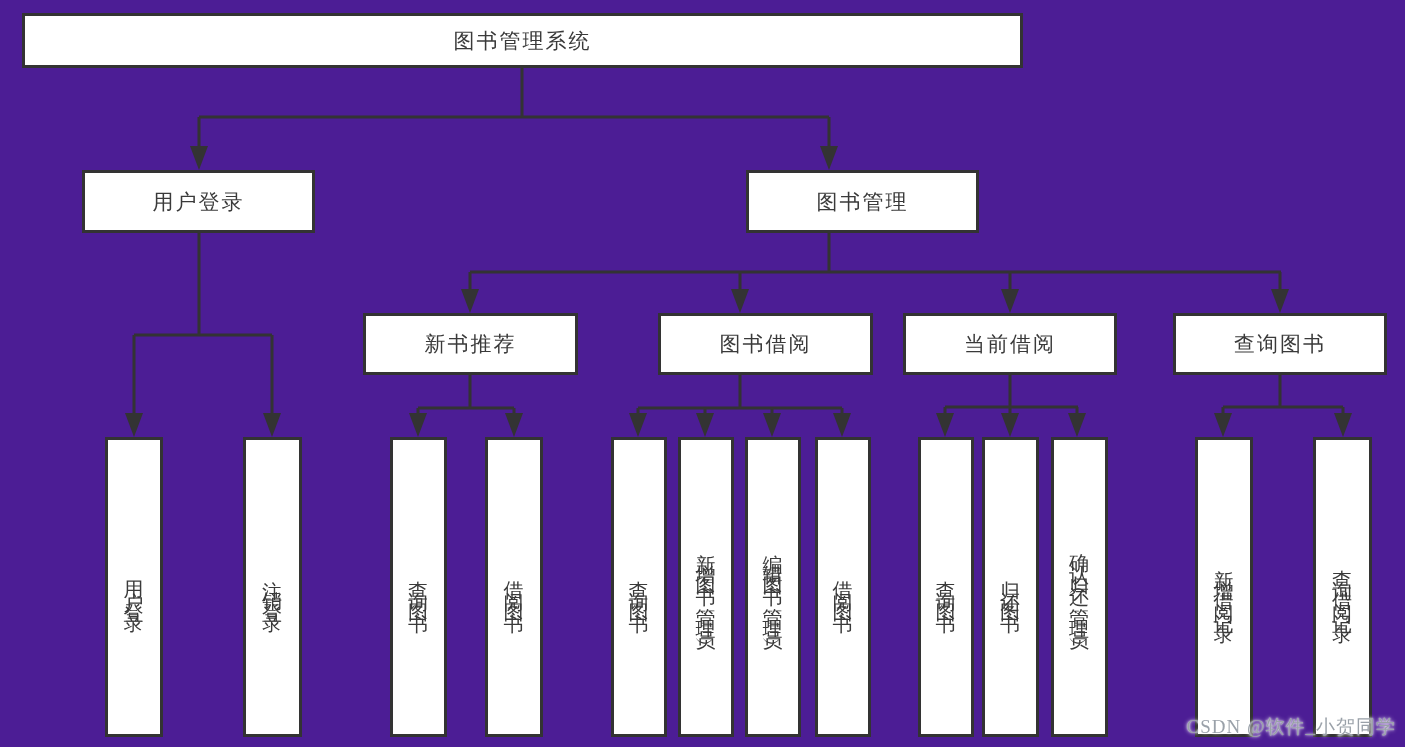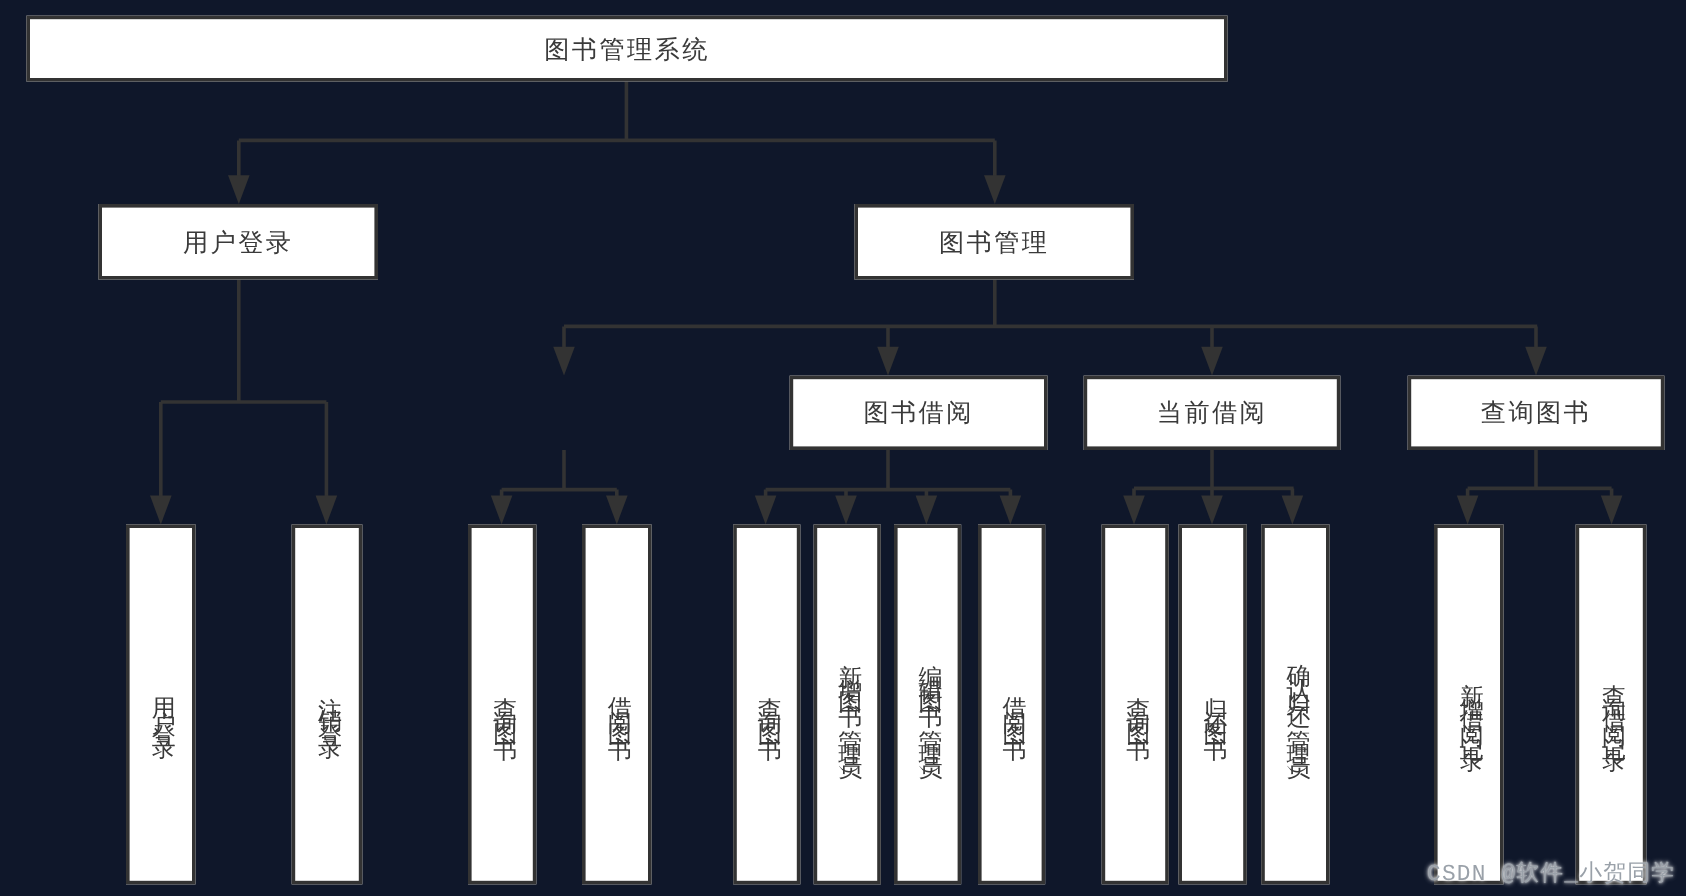--- a/index.html
+++ b/index.html
@@ -1,21 +1,21 @@
 <!DOCTYPE html>
 <html><head>
 <meta charset="utf-8">
 <style>
   html, body { margin: 0; padding: 0; background: #ffffff; }
   .canvas {
     position: relative;
     width: 1405px;
     height: 747px;
-    background: #0f172a;
-    font-family: Liberation Mono, monospace;
+    background: #4c1d95;
+    font-family: Liberation Serif, serif;
     overflow: hidden;
   }
   .connectors {
     position: absolute;
     left: 0; top: 0;
     width: 1405px; height: 747px;
   }
   .box {
     position: absolute;
     box-sizing: border-box;
@@ -35,21 +35,21 @@
     writing-mode: vertical-lr;
     text-orientation: mixed;
     font-size: 20px;
     line-height: 1;
     letter-spacing: 11px;
     white-space: nowrap;
   }
   
   .n-root   { left: 22px;   top: 13px;  width: 1001px; height: 55px; }
   .n-l2a    { left: 82px;   top: 170px; width: 233px;  height: 63px; }
-  .n-l2b    { left: 712px;  top: 170px; width: 233px;  height: 63px; }
+  .n-l2b    { left: 746px;  top: 170px; width: 233px;  height: 63px; }
   .n-l3a    { left: 363px;  top: 313px; width: 215px;  height: 62px; }
   .n-l3b    { left: 633px;  top: 313px; width: 215px;  height: 62px; margin-left: 25px; }
   .n-l3c    { left: 903px;  top: 313px; width: 214px;  height: 62px; justify-content: center; }
   .n-l3d    { left: 1173px; top: 313px; width: 214px;  height: 62px; }
   .leaf     { top: 437px; height: 300px; }
   .lf1  { left: 105px;  width: 58px; }
   .lf2  { left: 243px;  width: 59px; }
   .lf3  { left: 390px;  width: 57px; }
   .lf4  { left: 485px;  width: 58px; }
   .lf5  { left: 611px;  width: 56px; }
@@ -121,20 +121,23 @@
     <span class="h-label">图书管理系统</span>
   </div>
 
   <div class="box n-l2a">
     <span class="h-label">用户登录</span>
   </div>
   <div class="box n-l2b">
     <span class="h-label">图书管理</span>
   </div>
 
+  <div class="box n-l3a">
+    <span class="h-label">新书推荐</span>
+  </div>
   <div class="box n-l3b">
     <span class="h-label">图书借阅</span>
   </div>
   <div class="box n-l3c">
     <span class="h-label">当前借阅</span>
   </div>
   <div class="box n-l3d">
     <span class="h-label">查询图书</span>
   </div>
 

